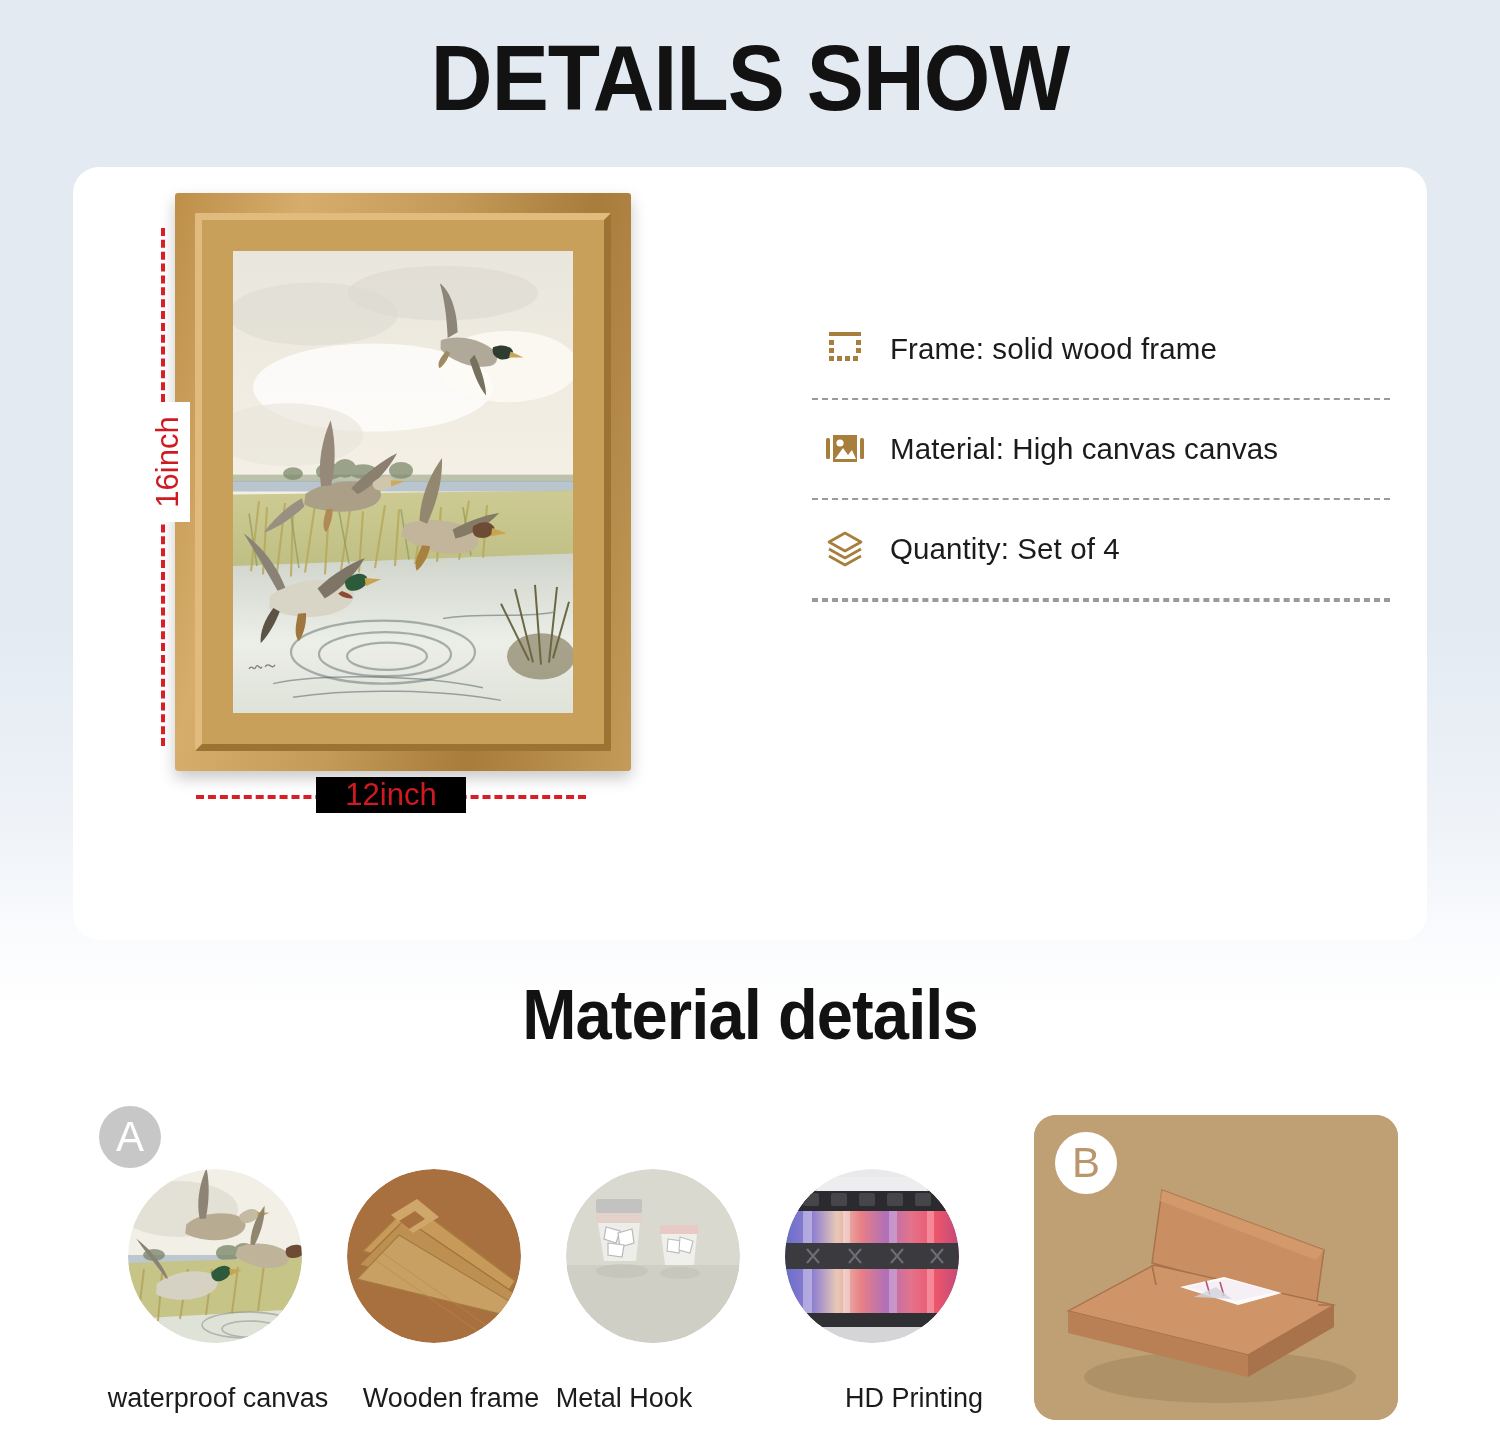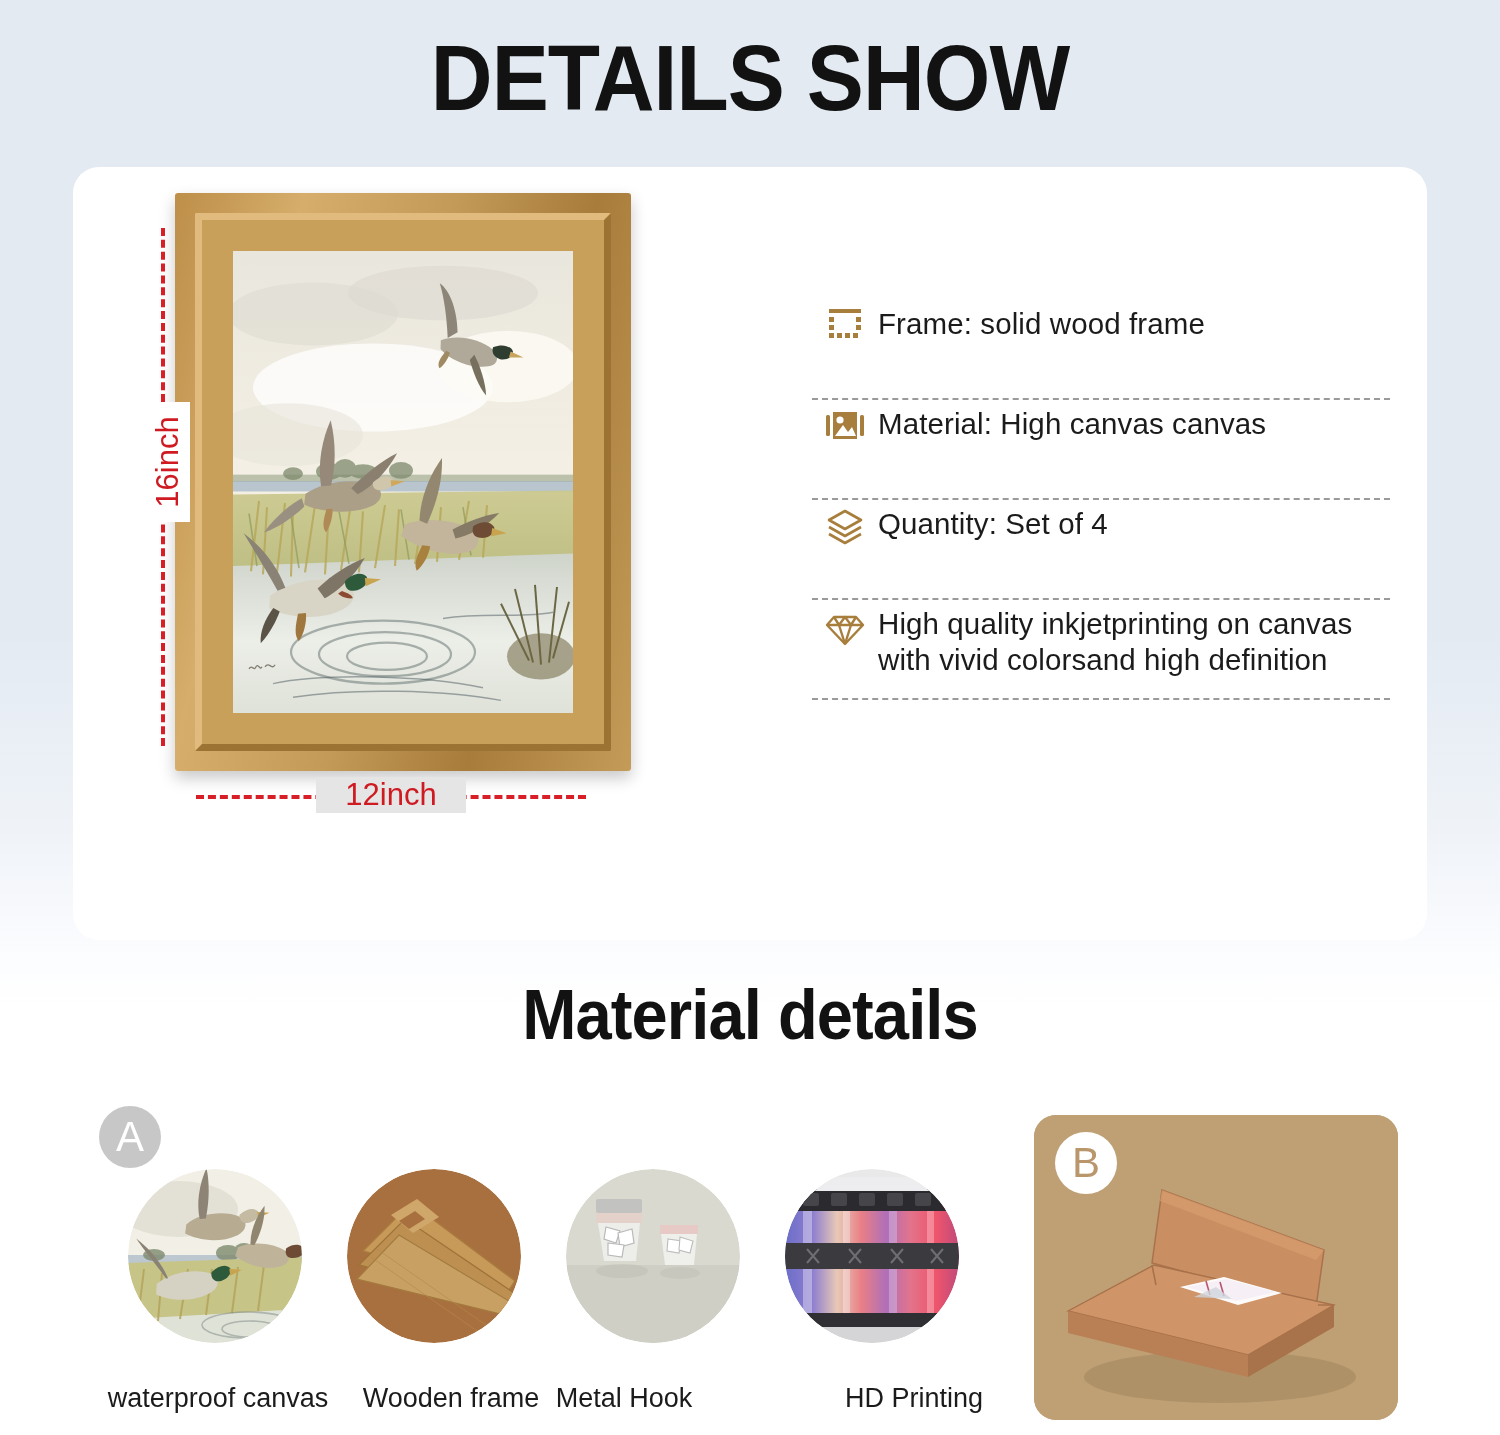--- a/index.html
+++ b/index.html
@@ -62,25 +62,25 @@
     color:#cf1a22;font-size:31px;font-weight:400;text-align:center;
     transform:rotate(-90deg);transform-origin:50% 50%;
     background:#fff;padding:4px 0;
   }
   #dim-h-line{
     position:absolute;left:196px;top:795px;width:390px;height:0;
     border-top:4px dashed #d81f28;
   }
   #dim-h-label{
     position:absolute;left:316px;top:777px;width:150px;
-    color:#cf1a22;font-size:31px;text-align:center;background:#e5e5e5;
+    color:#cf1a22;font-size:31px;text-align:center;background:#000000;
   }
   
   #features{position:absolute;left:812px;top:300px;width:578px;}
-  .feat-row{display:flex;align-items:flex-start;min-height:86px;}
+  .feat-row{display:flex;align-items:center;min-height:86px;gap:12px;}
   .feat-icon{width:66px;flex:0 0 66px;display:flex;align-items:center;justify-content:center;}
   .feat-text{font-size:29.5px;color:#1b1b1b;line-height:36px;letter-spacing:.1px;}
   .feat-sep{border-top:2px dashed #9a9a9a;height:0;margin:0;}
   .feat-block{padding:6px 0;}
   
   .badge{
     position:absolute;width:62px;height:62px;border-radius:50%;
     display:flex;align-items:center;justify-content:center;
     font-size:42px;line-height:42px;
   }
@@ -307,39 +307,20 @@
             <path d="M5 21 L21 30 L37 21"></path>
             <path d="M5 28 L21 37 L37 28"></path>
           </g>
         </svg>
       </div>
       <div class="feat-text">Quantity: Set of 4</div>
     </div>
   </div>
   <div class="feat-sep"></div>
 
-  <div class="feat-block">
-    <div class="feat-row">
-      <div class="feat-icon">
-        <svg width="44" height="44" viewBox="0 0 44 44">
-          <g fill="none" stroke="#a87e3c" stroke-width="2.4" stroke-linejoin="round">
-            <path d="M11 11 L33 11 L40 19 L22 38 L4 19 Z"></path>
-            <path d="M4 19 L40 19"></path>
-            <path d="M11 11 L16 19 L22 38"></path>
-            <path d="M33 11 L28 19 L22 38"></path>
-            <path d="M16 19 L22 11 L28 19"></path>
-          </g>
-        </svg>
-      </div>
-      <div>
-        <div class="feat-text">High quality inkjetprinting on canvas</div>
-        <div class="feat-text">with vivid colorsand high definition</div>
-      </div>
-    </div>
-  </div>
   <div class="feat-sep"></div>
 </div>
 
 <div class="big-title" id="material-details">Material details</div>
 
 <div class="badge" id="badge-a">A</div>
 
 <div class="thumb" id="thumb-1">
   <svg viewBox="0 0 174 174">
     <defs>

